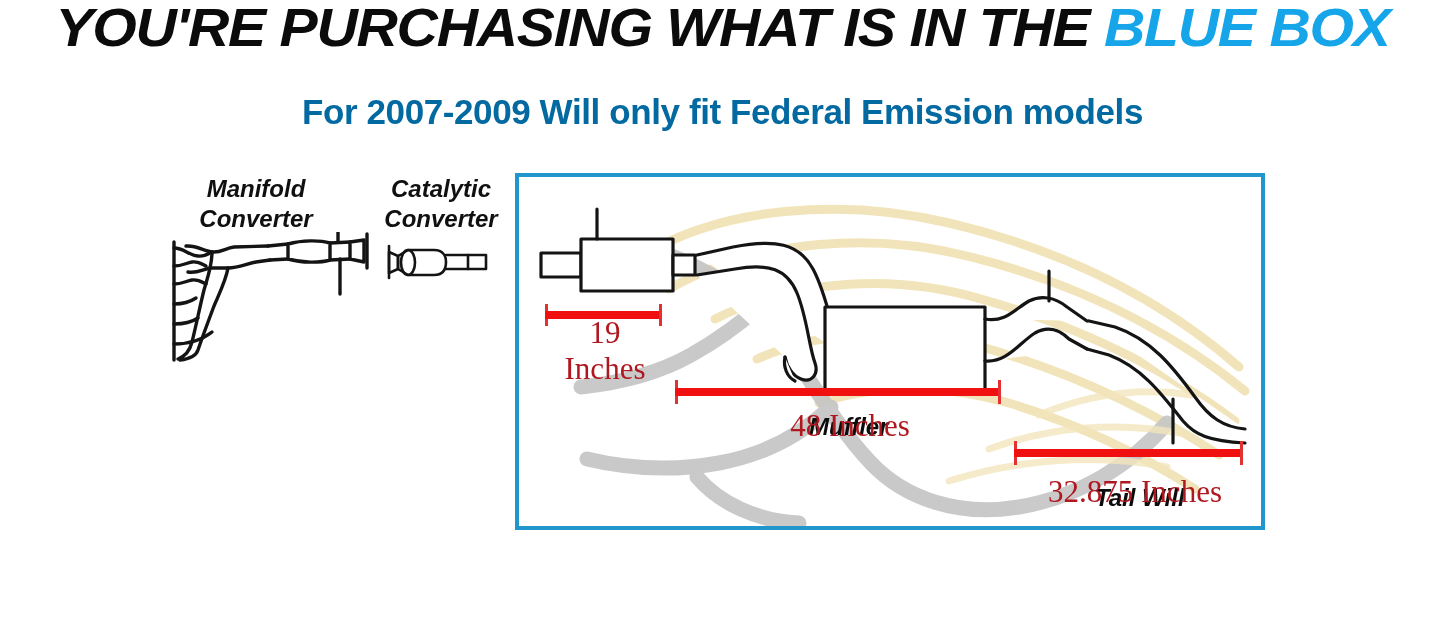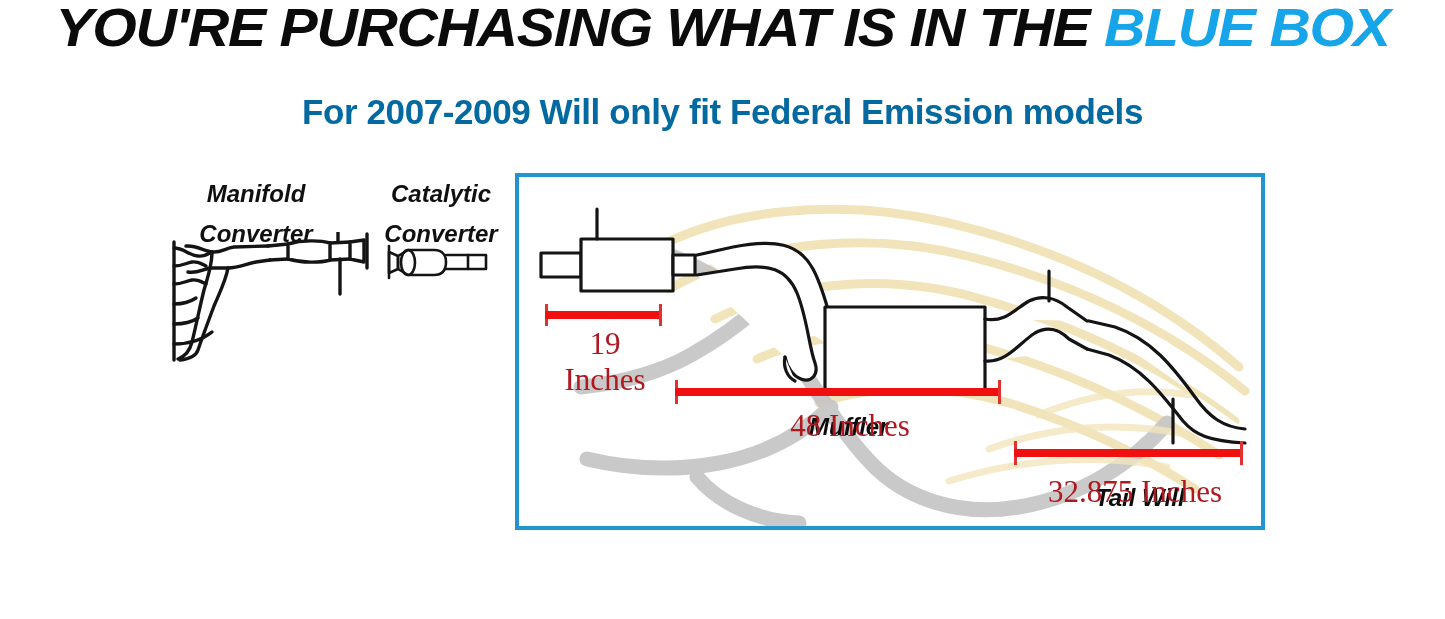--- a/index.html
+++ b/index.html
@@ -55,21 +55,21 @@
     white-space: nowrap;
   }
 
   
   .partlabel {
     position: absolute;
     font-family: "Liberation Sans", sans-serif;
     font-weight: 700;
     font-style: italic;
     font-size: 24px;
-    line-height: 40px;
+    line-height: 30px;
     color: #101010;
     text-align: center;
     white-space: pre-line;
   }
   #label-manifold { left: 160px; top: 174px; width: 192px; }
   #label-catalytic { left: 348px; top: 174px; width: 186px; }
 
   .artwork { position: absolute; }
   #art-manifold { left: 168px; top: 232px; width: 208px; height: 132px; }
   #art-catalytic { left: 386px; top: 238px; width: 106px; height: 54px; }
@@ -125,21 +125,21 @@
   .dim-text {
     position: absolute;
     font-family: "Liberation Serif", serif;
     font-weight: 400;
     font-size: 31px;
     line-height: 36px;
     color: #b01820;
     white-space: pre-line;
     text-align: center;
   }
-  #dim19-text { left: 540px; top: 326px; width: 130px; }
+  #dim19-text { left: 540px; top: 315px; width: 130px; }
   #dim48-text { left: 750px; top: 408px; width: 200px; }
   #dim32-text { left: 1000px; top: 474px; width: 270px; }
 </style>
 </head>
 <body>
 
 <div id="page">
 
   <div id="headline">
     <span class="seg-dark">YOU'RE PURCHASING WHAT IS IN THE </span><span class="seg-blue">BLUE BOX</span>

